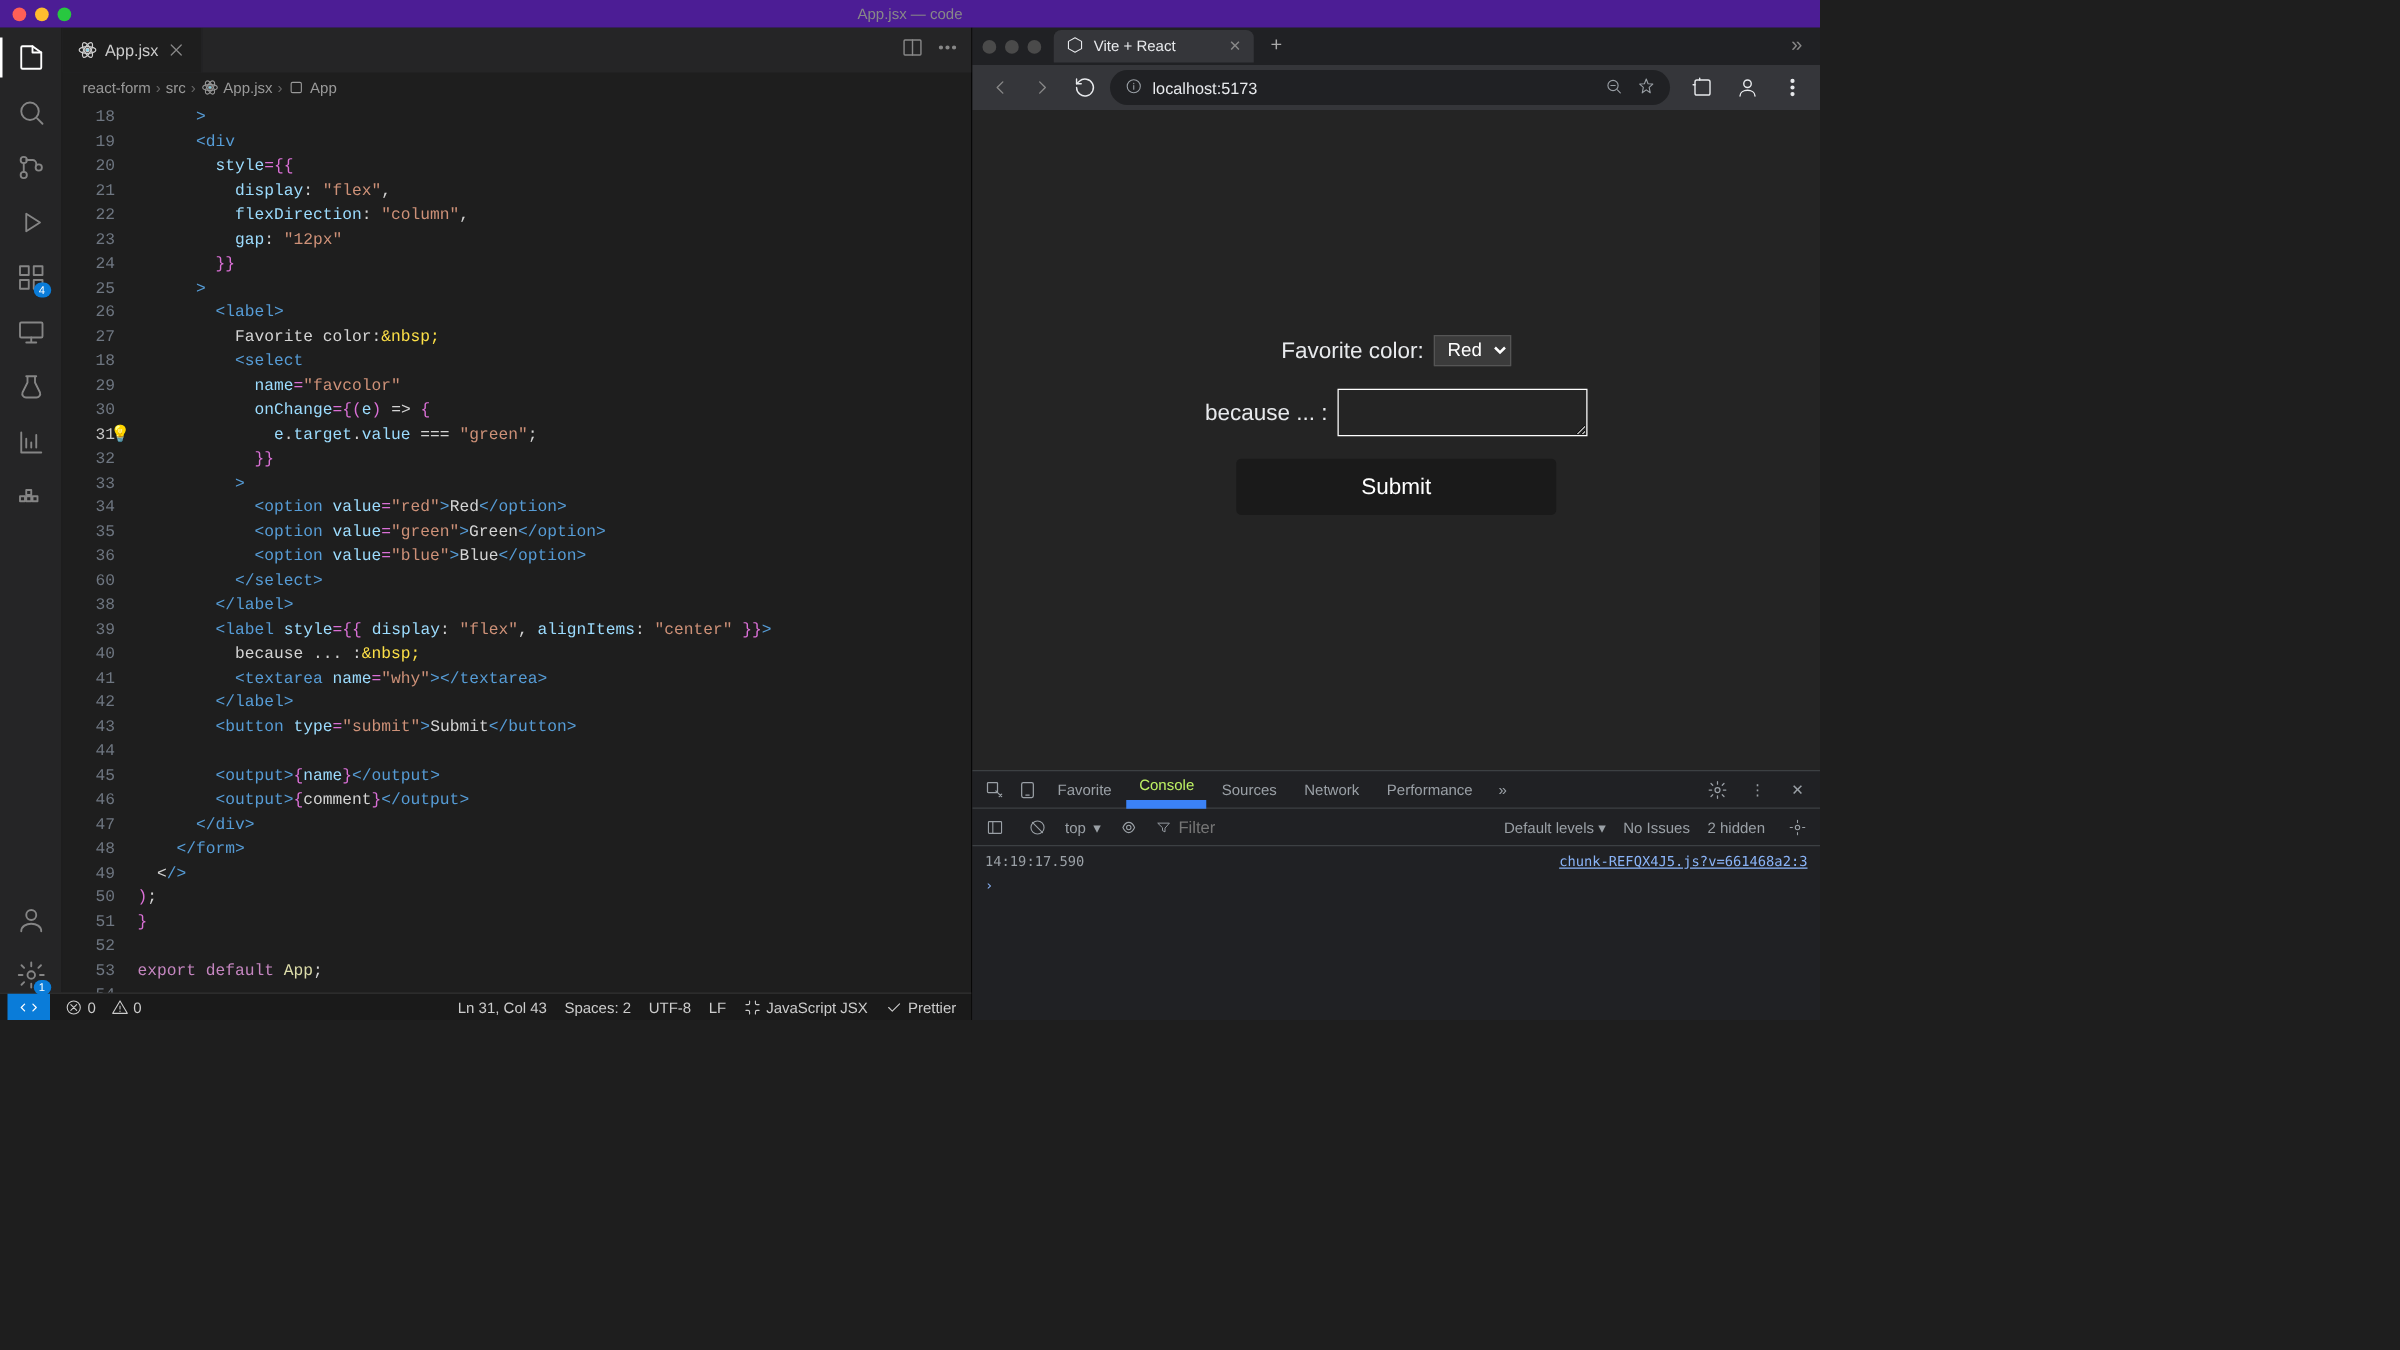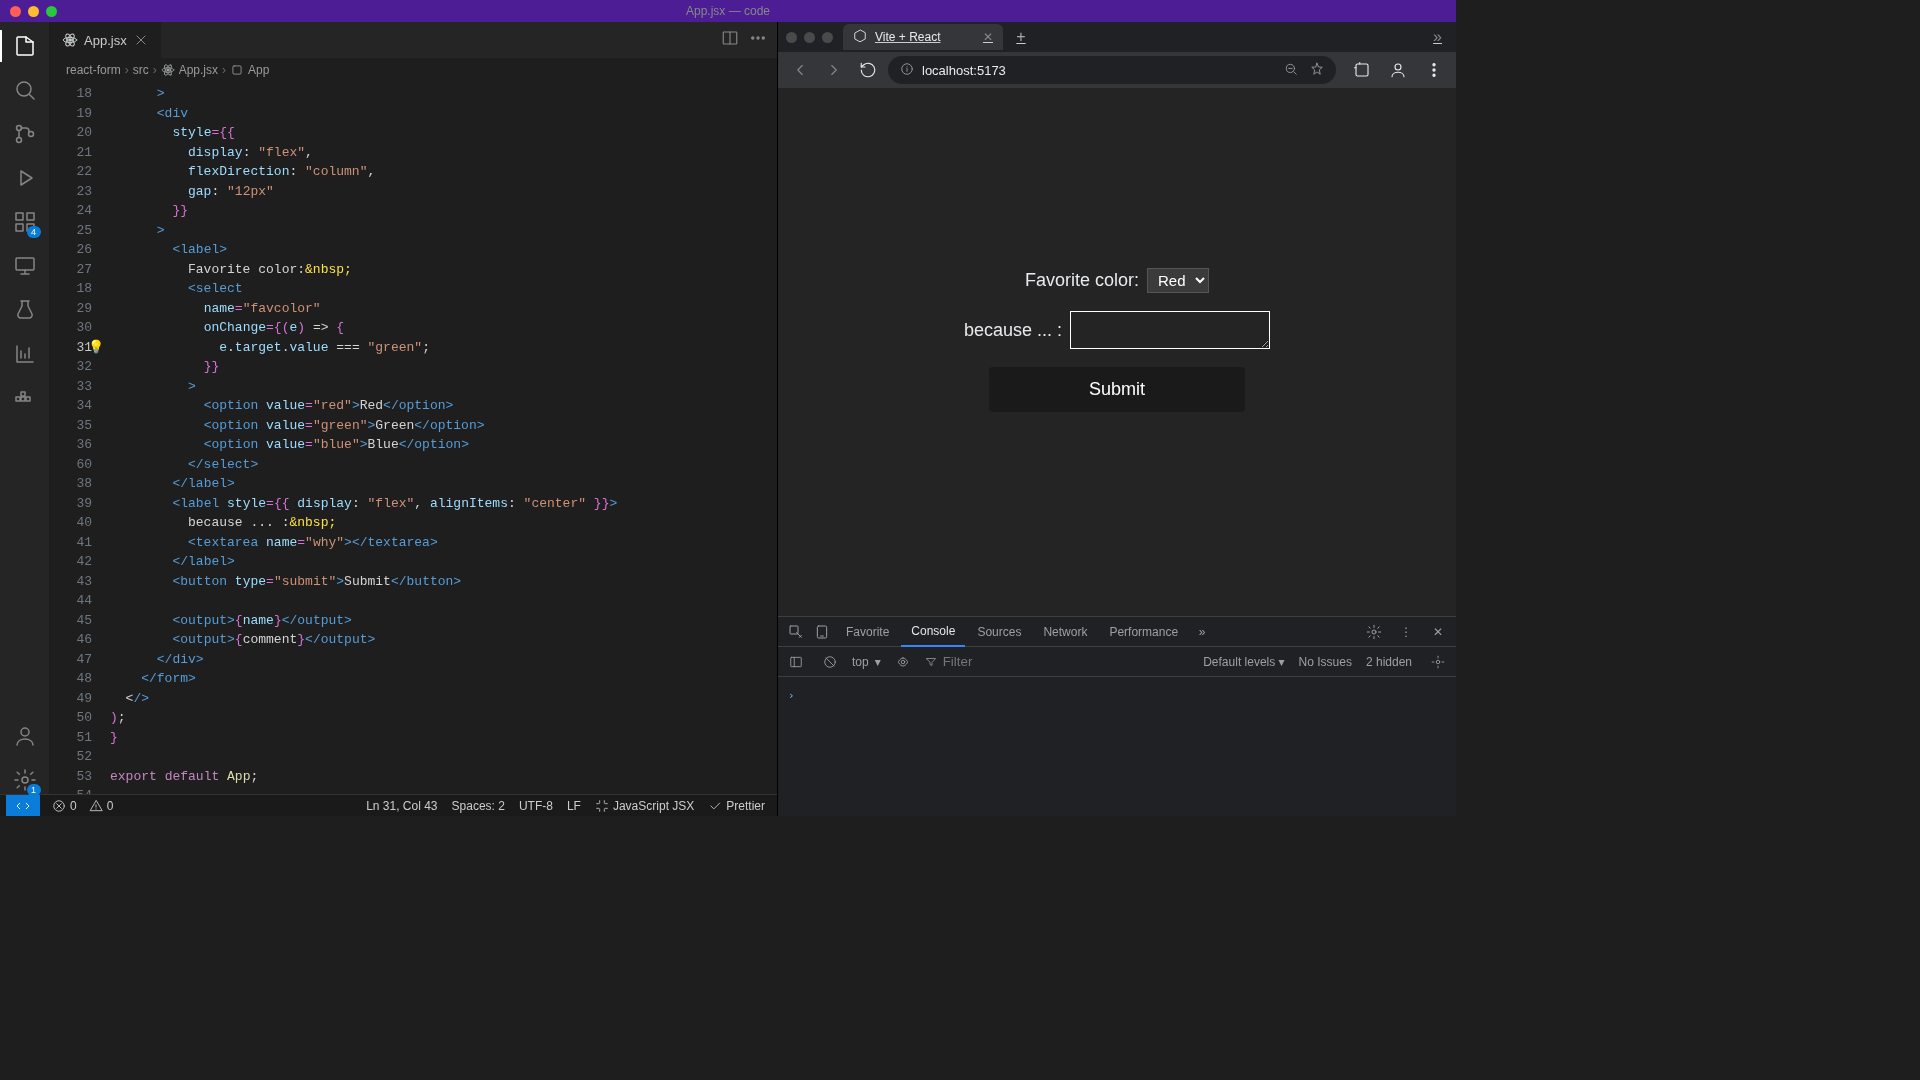--- a/index.html
+++ b/index.html
@@ -73,21 +73,21 @@
 .t-ent { color: #fde047; }
 
 .statusbar { height: 22px; background: #1a1a1a; display: flex; align-items: center; font-size: 12px; color: #ccc; border-top: 1px solid #333; }
 .sb-left { display: flex; align-items: center; gap: 12px; padding-left: 6px; }
 .sb-remote { background: #0a7cd9; height: 22px; width: 34px; display:flex; align-items:center; justify-content:center; color:#fff;}
 .sb-right { margin-left: auto; display: flex; align-items: center; gap: 14px; padding-right: 12px; }
 .sb-item { display: flex; align-items: center; gap: 4px; }
 
 
 .browser { flex: 1; display: flex; flex-direction: column; background: #202124; }
-.browser-tabbar { height: 30px; background: #202124; display: flex; align-items: center; padding: 0 8px; text-decoration: underline; }
+.browser-tabbar { height: 30px; background: #202124; display: flex; align-items: center; padding: 0 8px; }
 .win-dots { display: flex; gap: 7px; margin-right: 10px; }
 .win-dot { width: 11px; height: 11px; border-radius: 50%; background: #4a4a4a; }
 .browser-tab { height: 26px; background: #35363a; border-radius: 6px 6px 0 0; display: flex; align-items: center; padding: 0 10px; gap: 8px; font-size: 12px; color: #e8eaed; min-width: 160px; }
 .btab-close { color: #888; }
 .btab-add { width: 24px; height: 24px; display: flex; align-items: center; justify-content: center; color: #aaa; margin-left: 6px; }
 .browser-chev { margin-left: auto; color: #888; padding: 0 6px; }
 
 .browser-toolbar { height: 36px; background: #35363a; display: flex; align-items: center; padding: 0 8px; gap: 6px; }
 .nav-btn { width: 28px; height: 28px; display: flex; align-items: center; justify-content: center; color: #888; }
 .nav-btn.enabled { color: #e8eaed; }
@@ -102,21 +102,21 @@
 .form-row { display: flex; align-items: center; gap: 8px; font-size: 18px; }
 .form select { background: #3b3b3b; color: #fff; border: 1px solid #555; padding: 2px 6px; font-size: 15px; }
 .form textarea { background: #242424; border: 1px solid #fff; width: 200px; height: 38px; color: #fff; }
 .form button { background: #1a1a1a; color: #fff; border: none; padding: 12px 100px; font-size: 18px; border-radius: 4px; }
 
 
 .devtools { height: 200px; border-top: 1px solid #3c4043; background: #202124; display: flex; flex-direction: column; font-size: 12px; }
 .dt-tabs { height: 30px; display: flex; align-items: center; padding: 0 6px; gap: 2px; border-bottom: 1px solid #3c4043; }
 .dt-ic { width: 24px; height: 24px; display: flex; align-items: center; justify-content: center; color: #9aa0a6; }
 .dt-tab { padding: 0 10px; height: 30px; display: flex; align-items: center; color: #9aa0a6; cursor: pointer; }
-.dt-tab.active { color: #e5e5e5; border-bottom: 2px solid #3b82f6; }
+.dt-tab.active { color: #bef264; border-bottom: 7px solid #3b82f6; }
 .dt-right { margin-left: auto; display: flex; align-items: center; gap: 8px; }
 
 .dt-subbar { height: 30px; display: flex; align-items: center; padding: 0 6px; gap: 10px; border-bottom: 1px solid #3c4043; color: #9aa0a6; }
 .dt-filter { display: flex; align-items: center; gap: 6px; }
 .dt-filter input { background: transparent; border: none; color: #e8eaed; width: 80px; outline: none; }
 .dt-sub-right { margin-left: auto; display: flex; gap: 14px; align-items: center; }
 
 .dt-console { flex: 1; padding: 6px 10px; font-family: Menlo, Monaco, monospace; font-size: 11px; color: #e8eaed; overflow: auto; }
 .log-line { display: flex; margin-bottom: 2px; }
 .log-time { color: #9aa0a6; margin-right: 12px; }
@@ -525,19 +525,23 @@
           <div class="dt-ic">
                 <svg viewBox="0 0 24 24" width="14">
                   <circle cx="12" cy="12" r="3"></circle>
                   <path d="M12 2v3M12 19v3M2 12h3M19 12h3"></path>
                 </svg>
               </div>
         </div>
       </div>
 
       <div class="dt-console">
+        <div class="log-line">
+          <span class="log-time">14:19:17.590</span>
+          <span class="log-src">chunk-REFQX4J5.js?v=661468a2:3</span>
+        </div>
         <div class="prompt">›</div>
       </div>
     </div>
   </div>
 </div>
 
 </div>
 
 </body></html>

